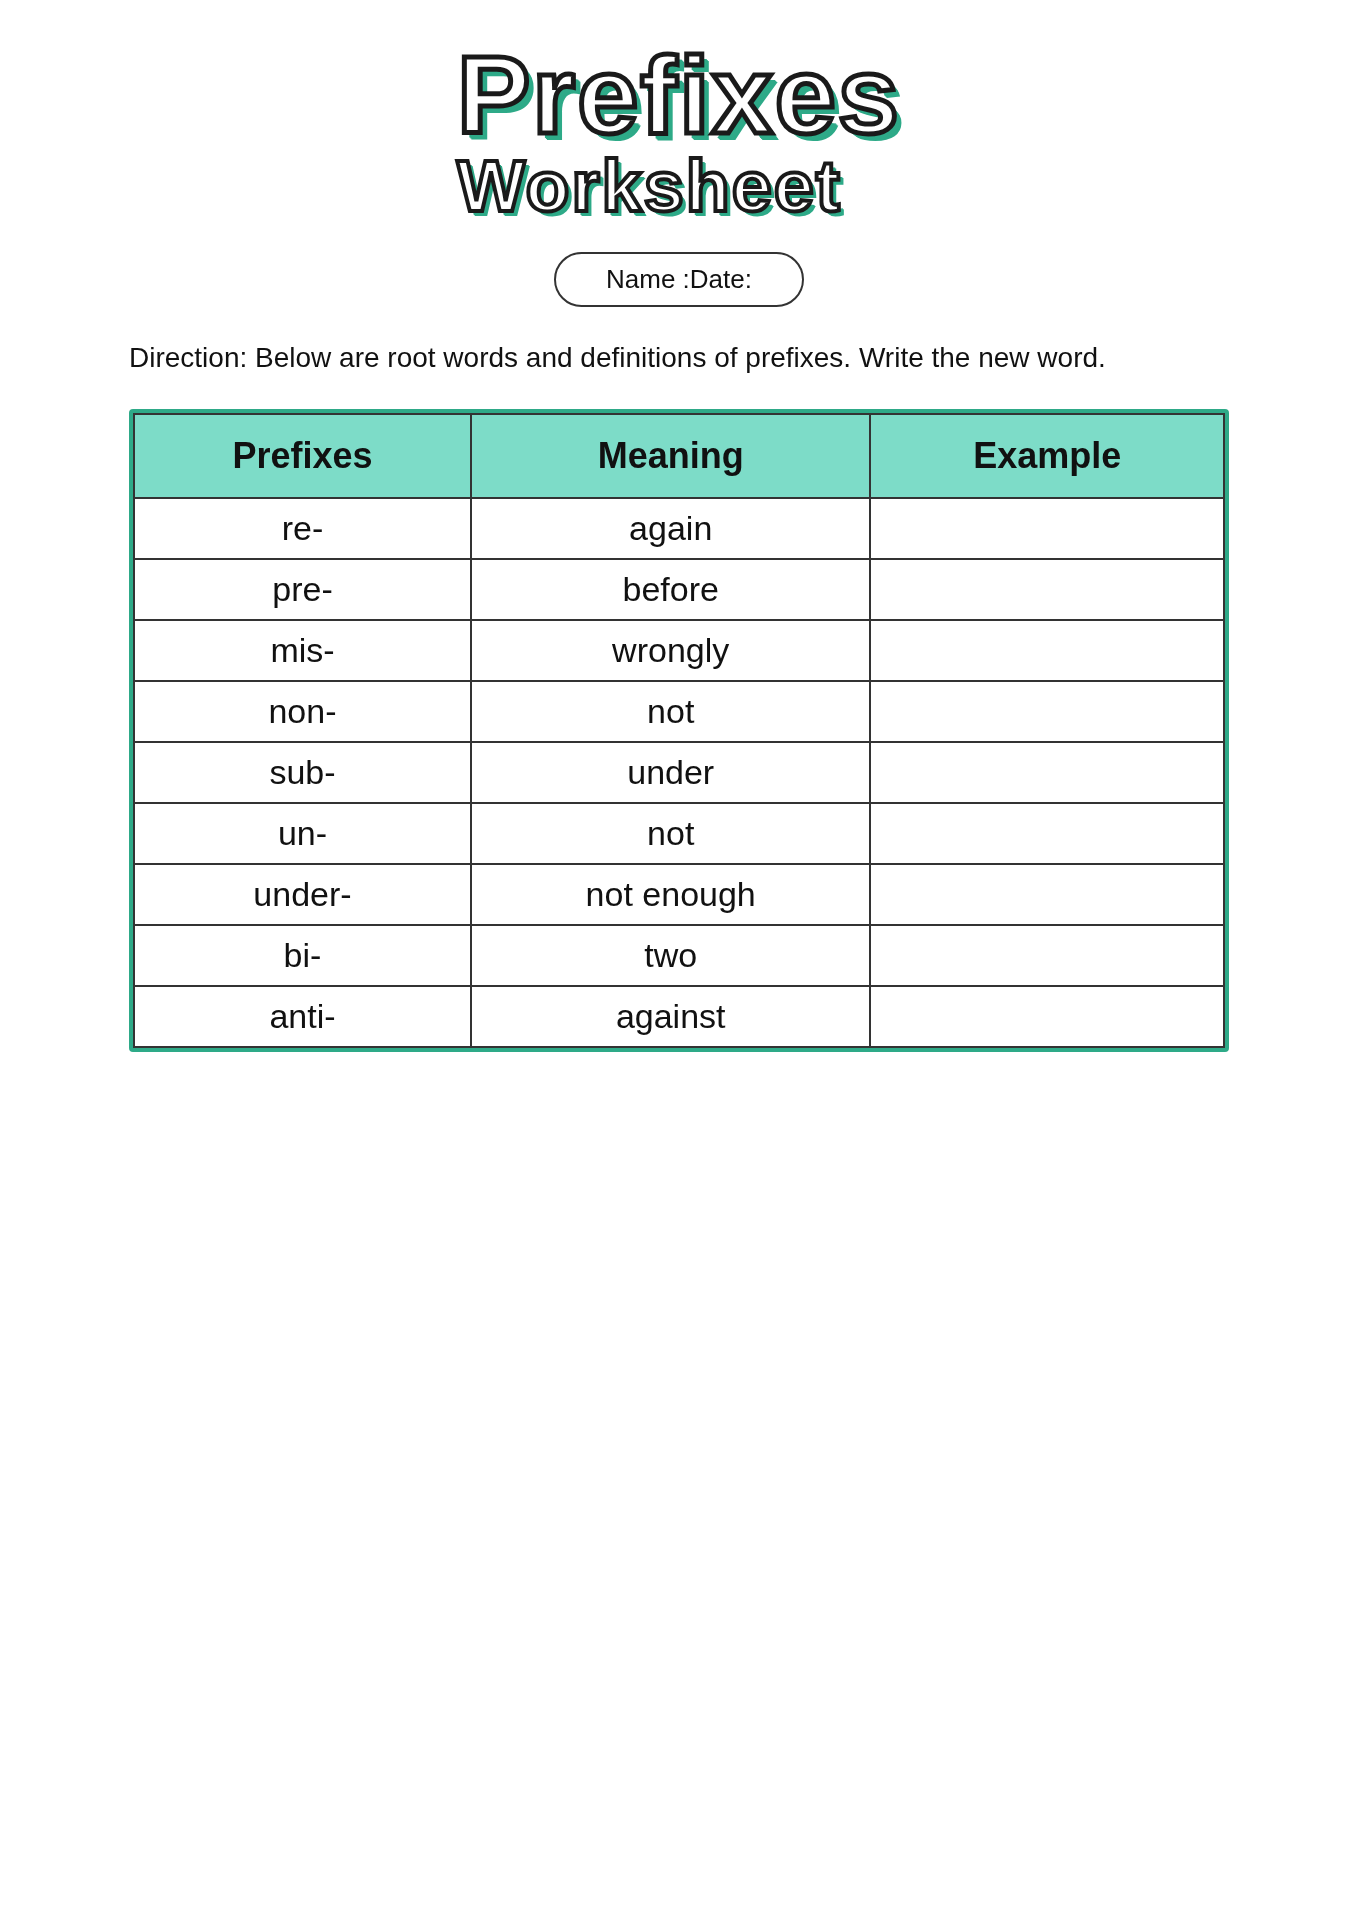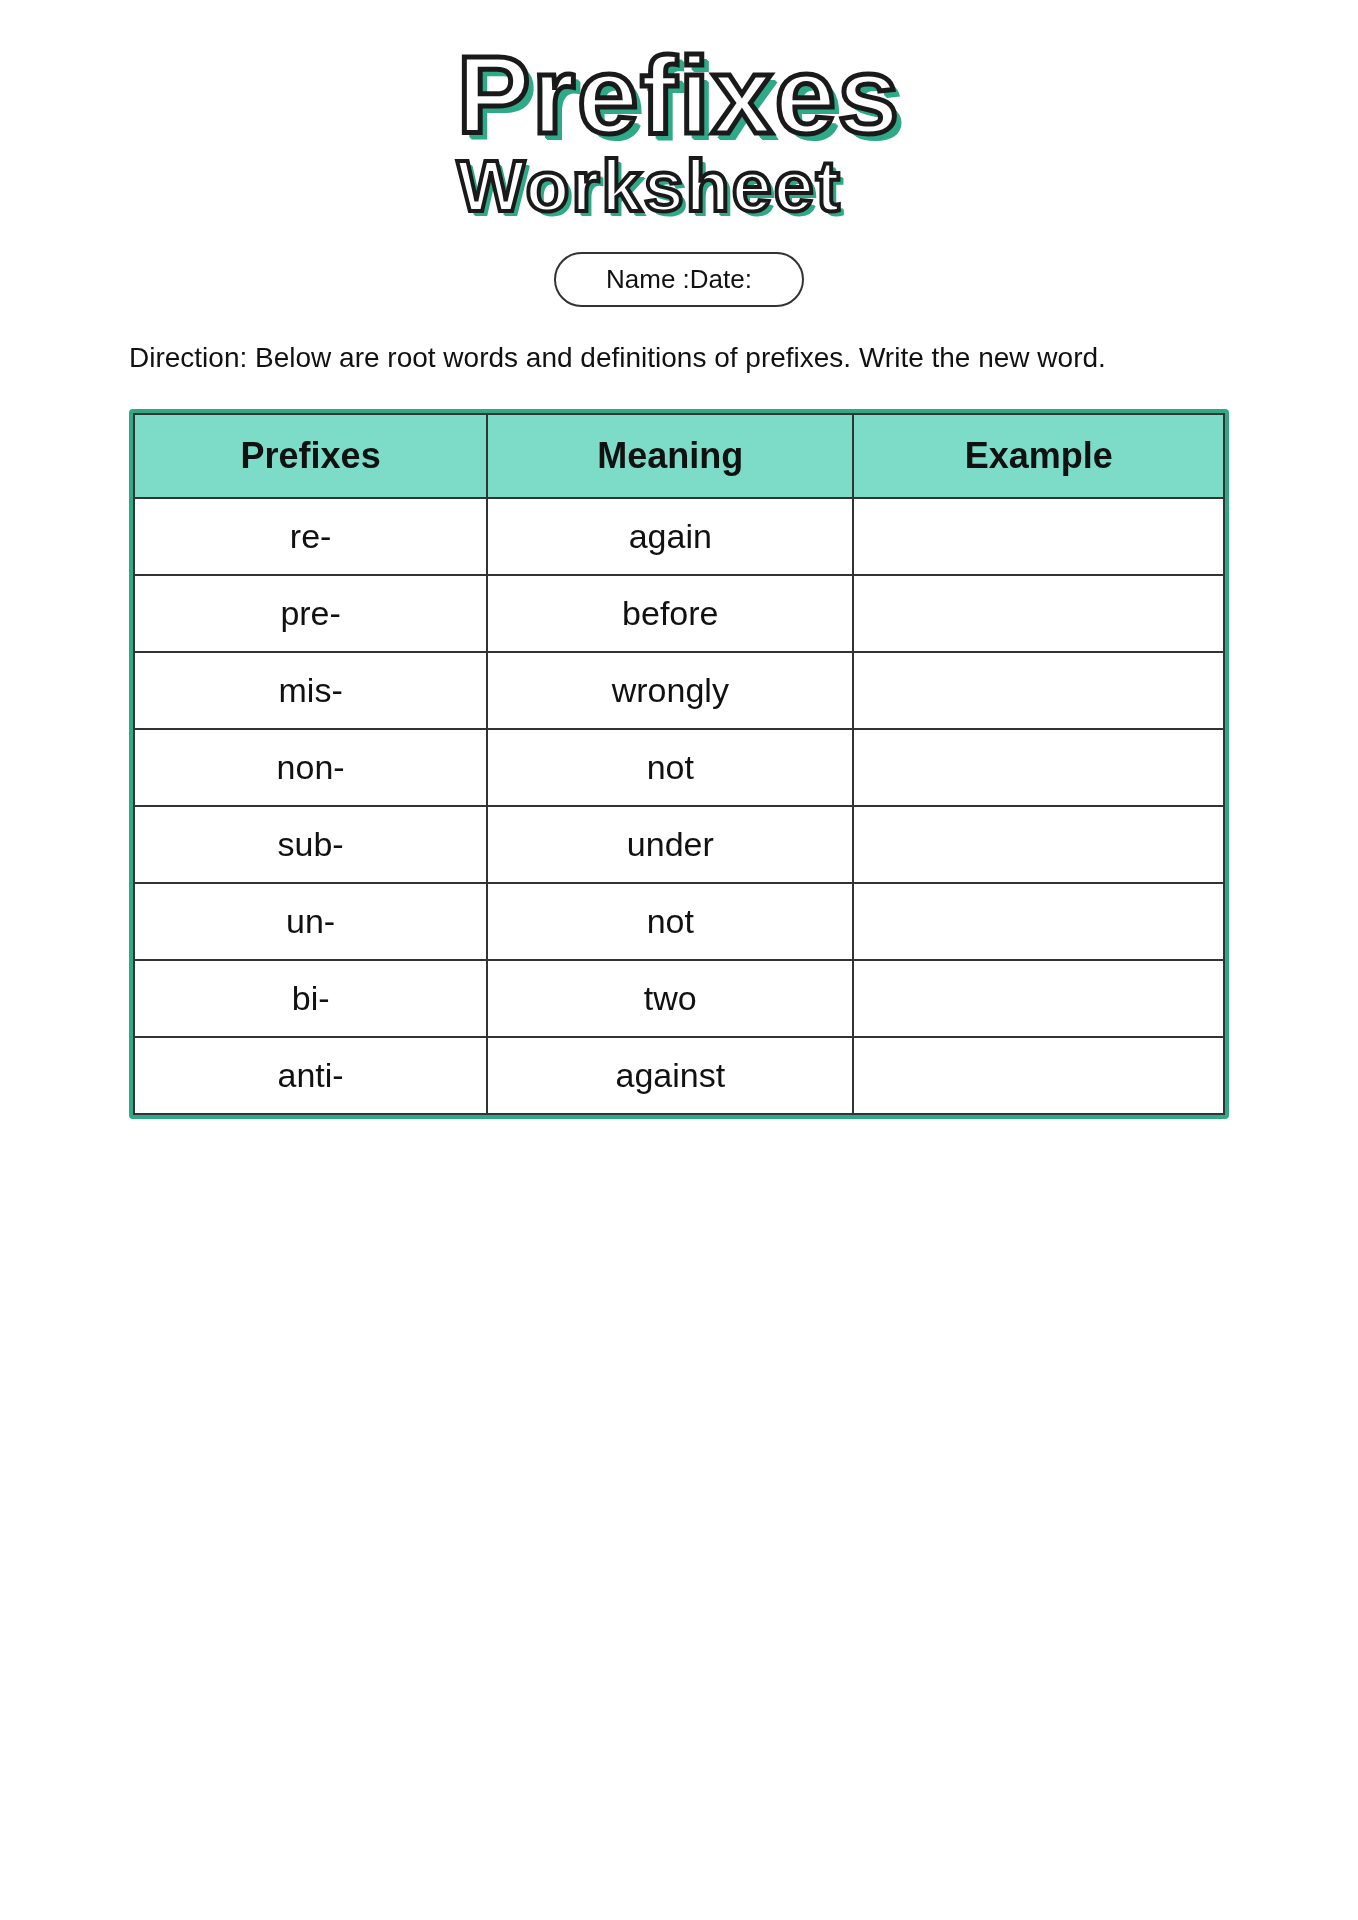--- a/index.html
+++ b/index.html
@@ -108,21 +108,21 @@
       font-weight: 900;
       font-family: Arial Black, sans-serif;
       color: #111;
       padding: 20px 10px;
       border: 2px solid #333;
       text-align: center;
     }
 
     tbody tr td {
       border: 2px solid #333;
-      padding: 18px 10px;
+      padding: 10px 10px;
       text-align: center;
       font-size: 34px;
       font-family: Arial, sans-serif;
       color: #111;
       background: #fff;
     }
 
     tbody tr td:first-child {
       font-weight: normal;
     }
@@ -183,20 +183,25 @@
           <td>sub-</td>
           <td>under</td>
           <td></td>
         </tr>
         <tr>
           <td>un-</td>
           <td>not</td>
           <td></td>
         </tr>
         <tr>
+          <td>under-</td>
+          <td>not enough</td>
+          <td></td>
+        </tr>
+        <tr>
           <td>bi-</td>
           <td>two</td>
           <td></td>
         </tr>
         <tr>
           <td>anti-</td>
           <td>against</td>
           <td></td>
         </tr>
       </tbody>

